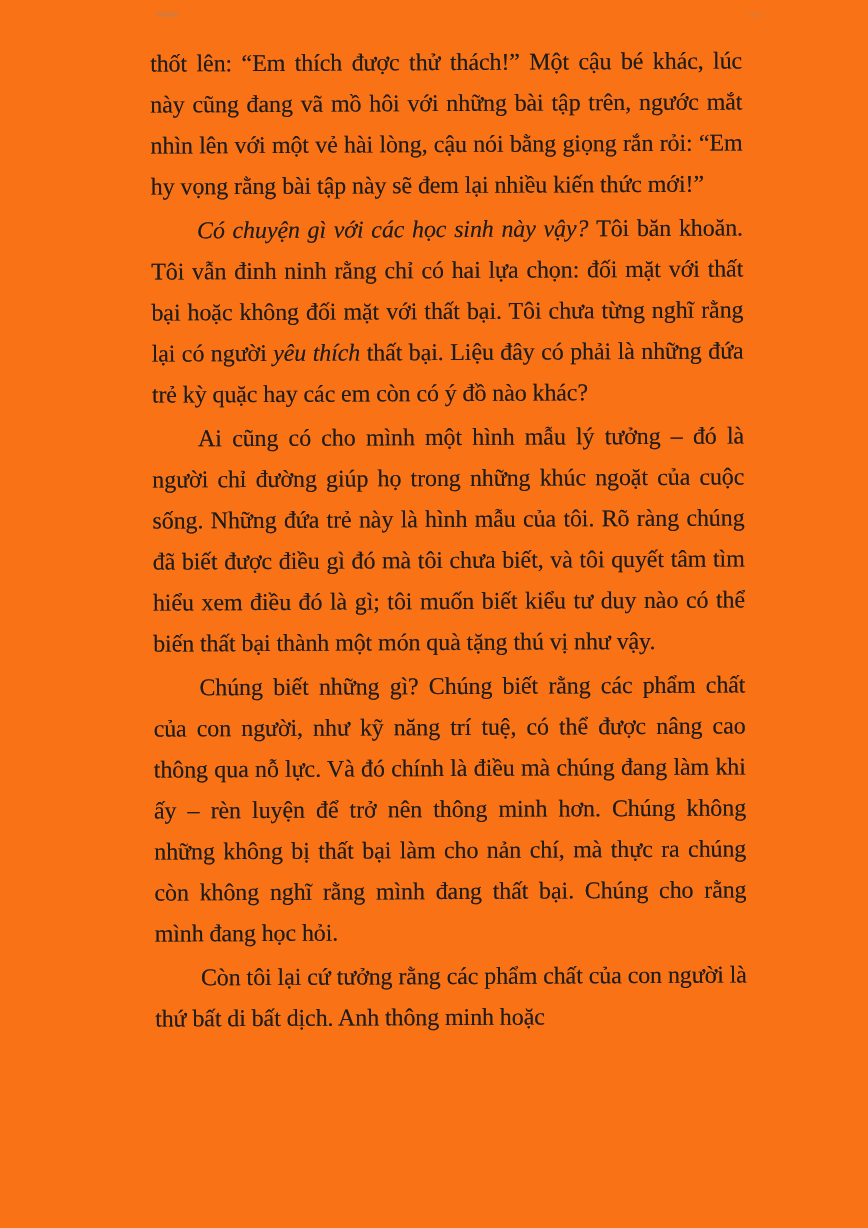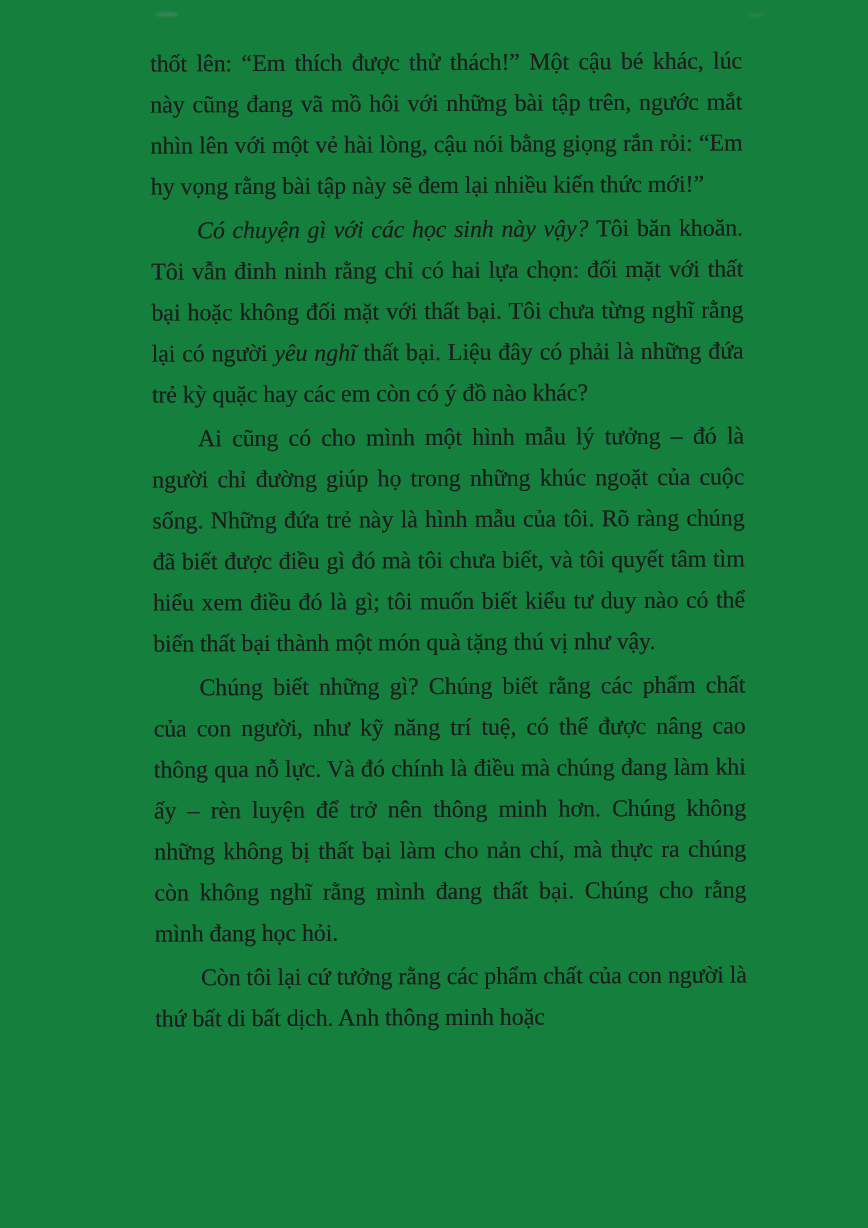--- a/index.html
+++ b/index.html
@@ -10,21 +10,21 @@
   body {
     width: 868px;
     height: 1228px;
     overflow: hidden;
     position: relative;
   }
   .page {
     position: relative;
     width: 868px;
     height: 1228px;
-    background: #15803d;
+    background: #f97316;
   }
   .text-block {
     position: absolute;
     left: 150px;
     top: 42px;
     width: 592px;
     font-family: "Liberation Serif", "DejaVu Serif", serif;
     font-size: 24px;
     line-height: 41px;
     color: #1d1d1d;
@@ -55,18 +55,18 @@
   .artifact.a2 { left: 748px; top: 13px; width: 16px; height: 4px; opacity: 0.6; }
 </style>
 </head>
 <body>
 
 <div class="page">
   <span class="artifact a1"></span>
   <span class="artifact a2"></span>
   <div class="text-block">
       <p class="para"><span>thốt lên: “Em thích được thử thách!” Một cậu bé khác, lúc này cũng đang vã mồ hôi với những bài tập trên, ngước mắt nhìn lên với một vẻ hài lòng, cậu nói bằng giọng rắn rỏi: “Em hy vọng rằng bài tập này sẽ đem lại nhiều kiến thức mới!”</span></p>
-      <p class="para indent"><em>Có chuyện gì với các học sinh này vậy? </em><span>Tôi băn khoăn. Tôi vẫn đinh ninh rằng chỉ có hai lựa chọn: đối mặt với thất bại hoặc không đối mặt với thất bại. Tôi chưa từng nghĩ rằng lại có người </span><em>yêu nghĩ</em><span> thất bại. Liệu đây có phải là những đứa trẻ kỳ quặc hay các em còn có ý đồ nào khác?</span></p>
+      <p class="para indent"><em>Có chuyện gì với các học sinh này vậy? </em><span>Tôi băn khoăn. Tôi vẫn đinh ninh rằng chỉ có hai lựa chọn: đối mặt với thất bại hoặc không đối mặt với thất bại. Tôi chưa từng nghĩ rằng lại có người </span><em>yêu thích</em><span> thất bại. Liệu đây có phải là những đứa trẻ kỳ quặc hay các em còn có ý đồ nào khác?</span></p>
       <p class="para indent"><span>Ai cũng có cho mình một hình mẫu lý tưởng – đó là người chỉ đường giúp họ trong những khúc ngoặt của cuộc sống. Những đứa trẻ này là hình mẫu của tôi. Rõ ràng chúng đã biết được điều gì đó mà tôi chưa biết, và tôi quyết tâm tìm hiểu xem điều đó là gì; tôi muốn biết kiểu tư duy nào có thể biến thất bại thành một món quà tặng thú vị như vậy.</span></p>
       <p class="para indent"><span>Chúng biết những gì? Chúng biết rằng các phẩm chất của con người, như kỹ năng trí tuệ, có thể được nâng cao thông qua nỗ lực. Và đó chính là điều mà chúng đang làm khi ấy – rèn luyện để trở nên thông minh hơn. Chúng không những không bị thất bại làm cho nản chí, mà thực ra chúng còn không nghĩ rằng mình đang thất bại. Chúng cho rằng mình đang học hỏi.</span></p>
       <p class="para indent"><span>Còn tôi lại cứ tưởng rằng các phẩm chất của con người là thứ bất di bất dịch. Anh thông minh hoặc</span></p>
     </div>
 </div>
 
 </body></html>

